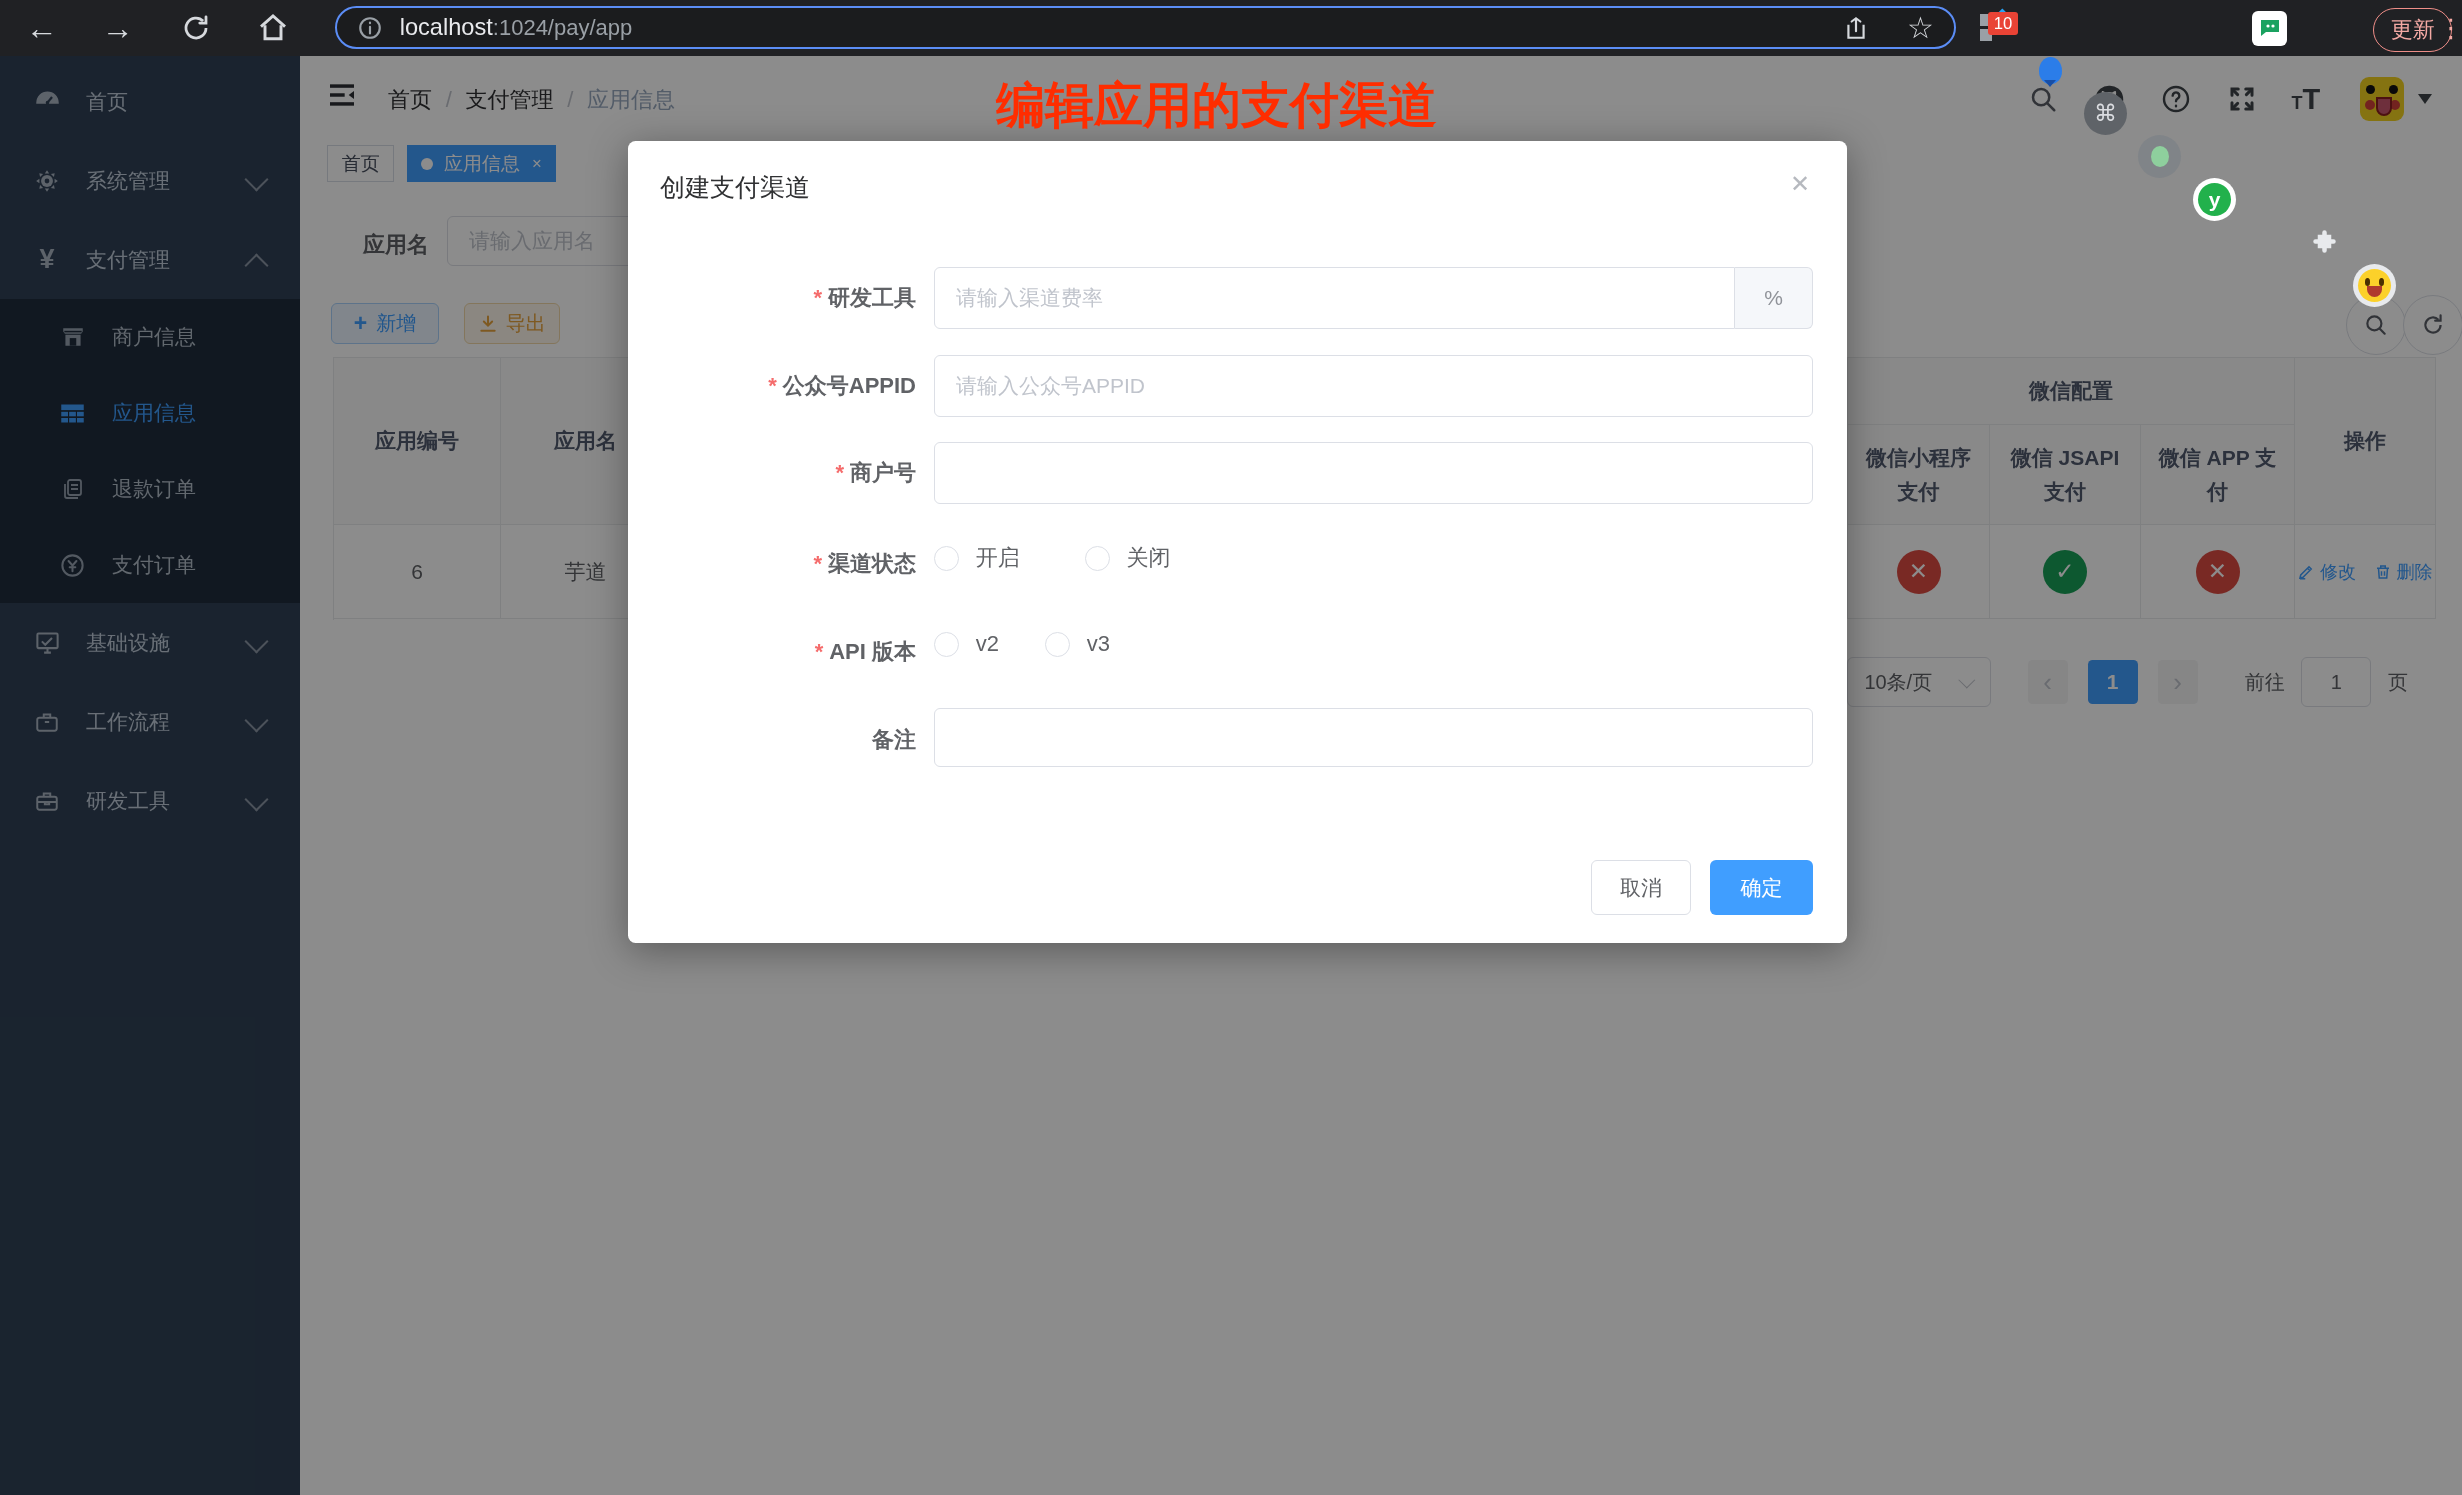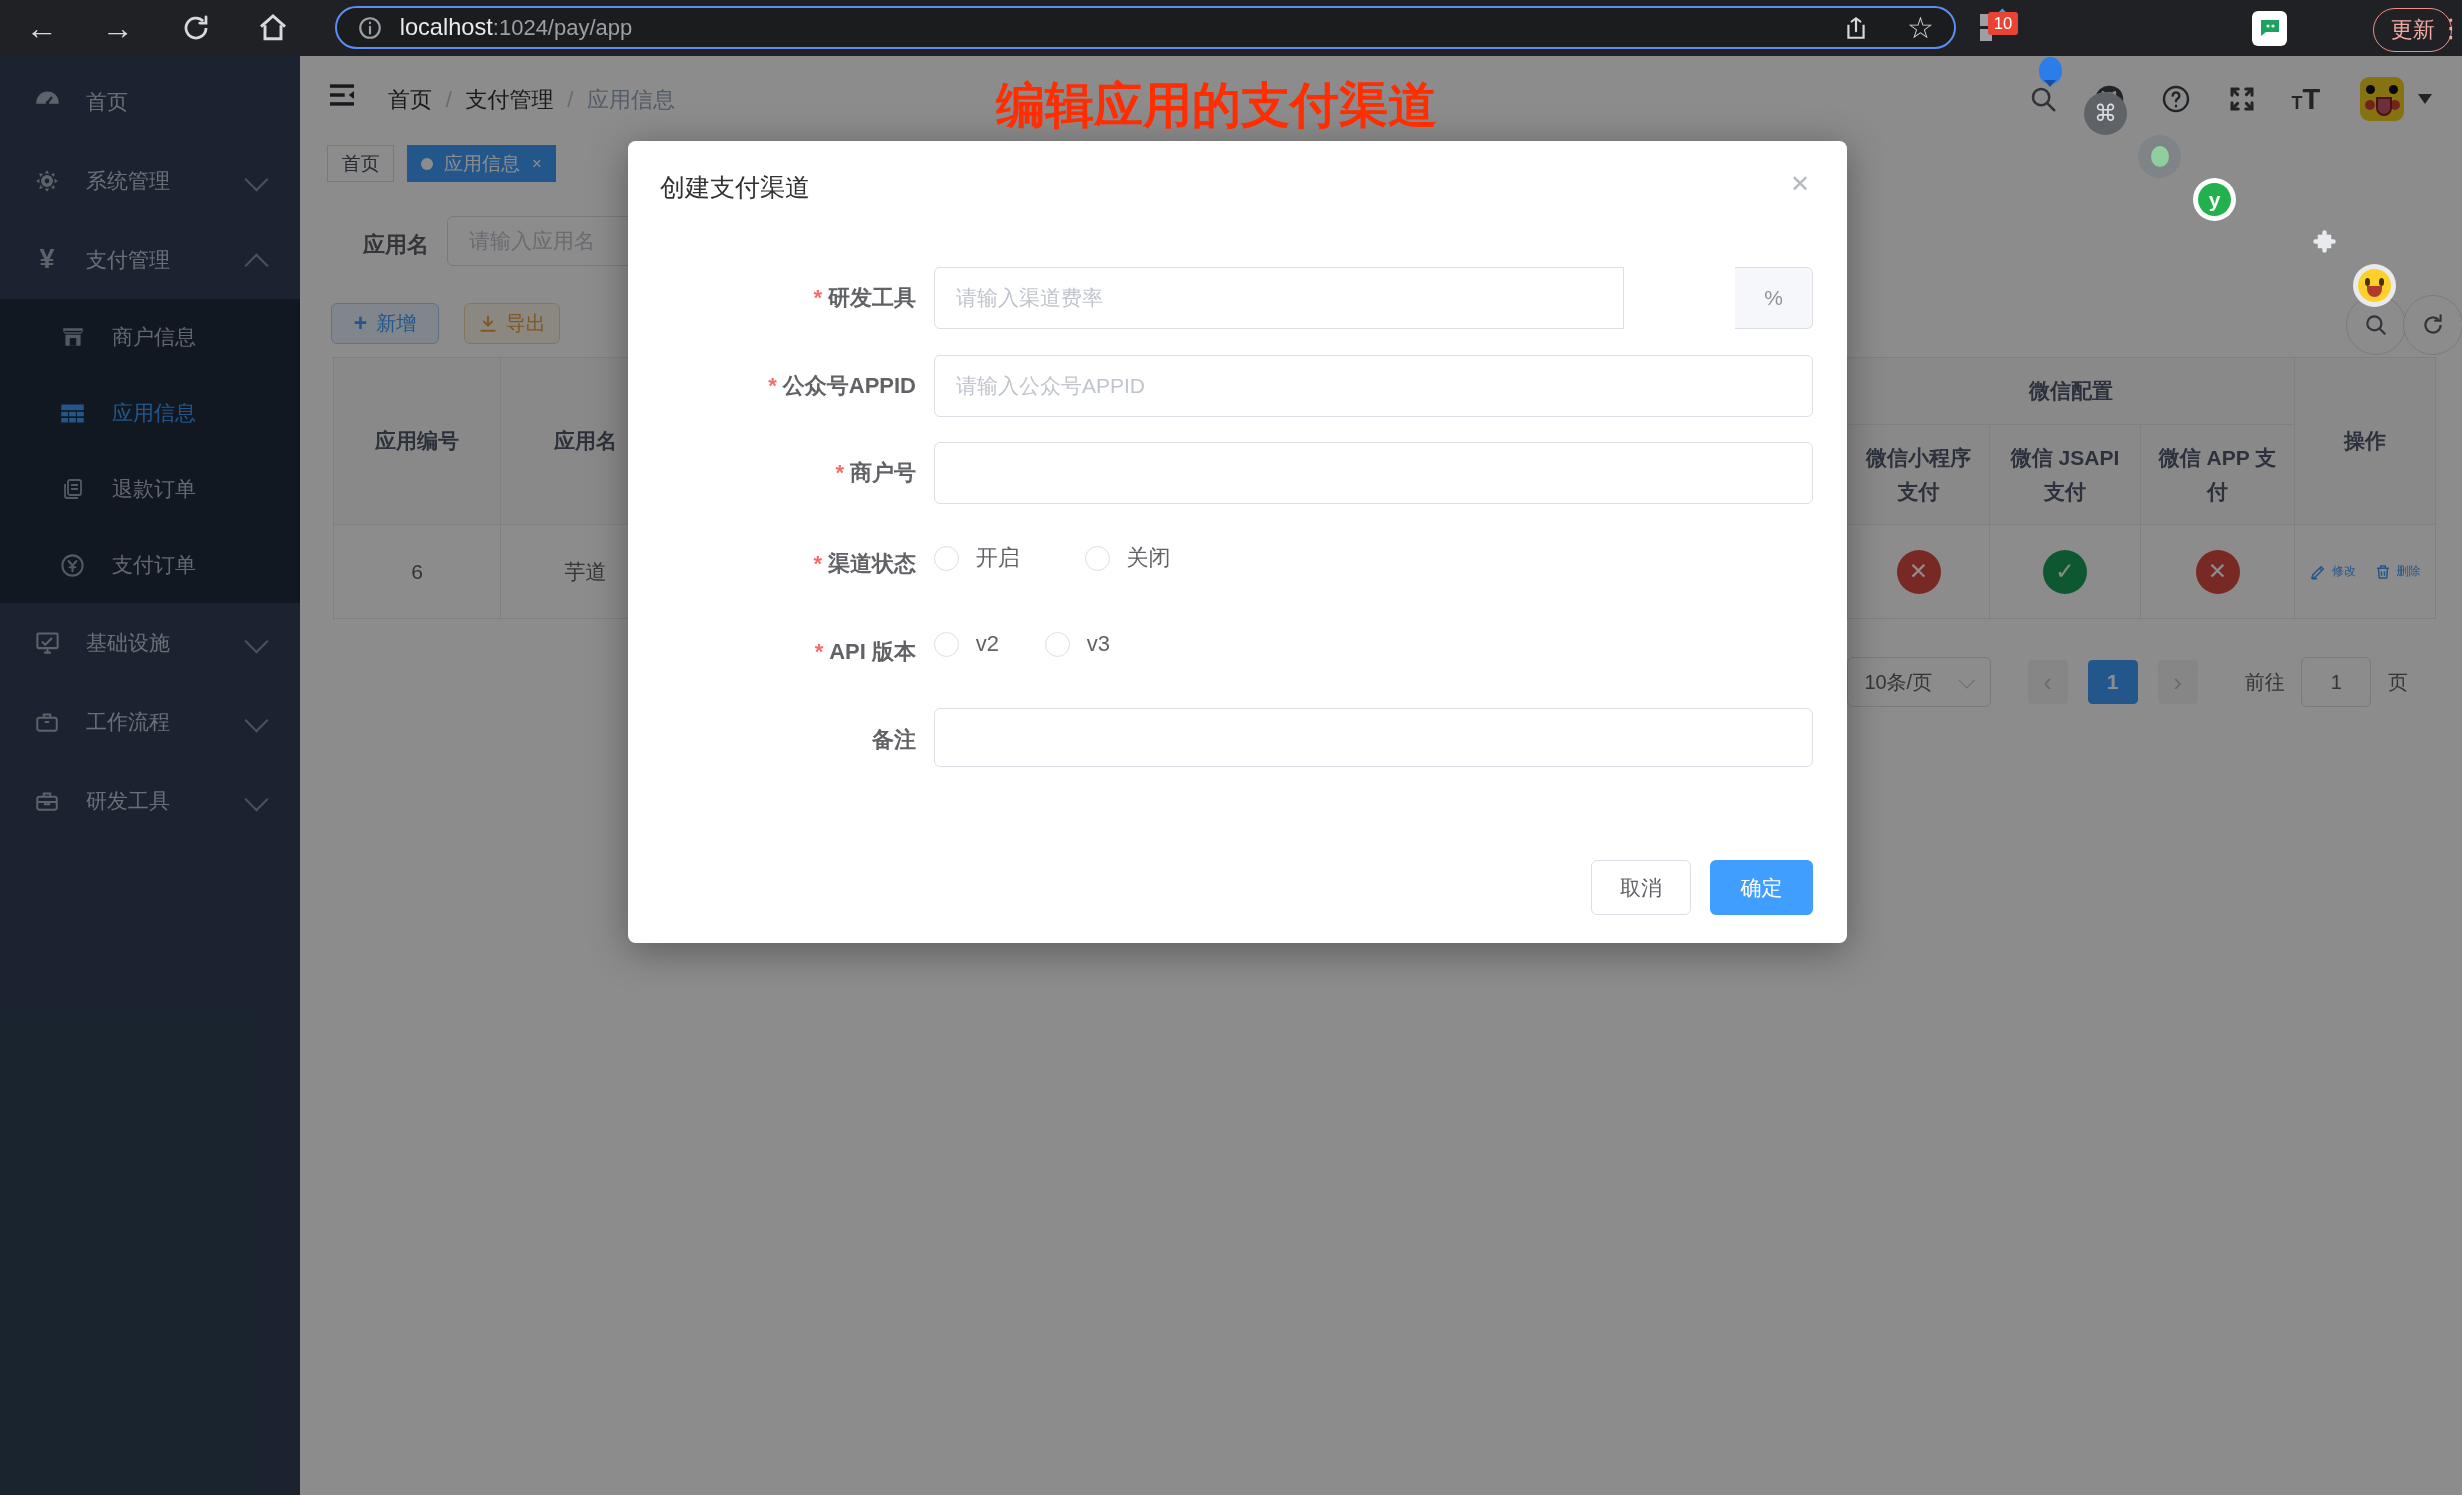--- a/index.html
+++ b/index.html
@@ -57,21 +57,21 @@
               display:flex;align-items:center;justify-content:center;color:#5a5e66;}
   
   .tcell{box-sizing:border-box;border-right:1.5px solid #e8eaec;border-bottom:1.5px solid #e8eaec;
          display:flex;align-items:center;justify-content:center;text-align:center;}
   .thead{background:#fafafa;color:#515a6e;font-weight:bold;font-size:21px;line-height:1.6;}
   .tbody{background:#fff;color:#606266;font-size:21px;}
   .status-circle{width:44px;height:44px;border-radius:50%;display:flex;align-items:center;justify-content:center;
                  color:#fff;font-size:23px;}
   .status-circle.off{background:#dd4b42;}
   .status-circle.on{background:#18a058;}
-  .op-link{color:#409eff;font-size:12px;display:inline-flex;align-items:center;gap:4.6px;}
+  .op-link{color:#409eff;font-size:18px;display:inline-flex;align-items:center;gap:4.6px;}
   
   .pg-text{font-size:20px;color:#606266;}
   .pg-box{box-sizing:border-box;border-radius:4.6px;display:flex;align-items:center;justify-content:center;}
   
   #overlay{left:0;top:56px;width:2462px;height:1440px;background:rgba(0,0,0,0.45);z-index:40;}
   #annotation{left:996px;top:73px;width:532px;font-size:49px;font-weight:900;color:#ff2d00;z-index:60;}
   #modal{left:628px;top:141px;width:1219px;height:802px;background:#fff;border-radius:7.6px;
          box-shadow:0 7.6px 38px rgba(0,0,0,0.35);z-index:50;}
   .m-label{position:absolute;width:350px;text-align:right;font-size:22px;color:#606266;font-weight:600;}
   .m-label .req{color:#f56c6c;margin-right:6px;font-size:22px;}
@@ -448,21 +448,21 @@
 <div id="annotation" class="abs">编辑应用的支付渠道</div>
 
 <div id="modal" class="abs">
   <div class="abs" style="left:32px;top:30px;font-size:25px;color:#303133;">创建支付渠道</div>
   <div class="abs" style="right:37px;top:29px;font-size:24px;color:#b6b9bf;">✕</div>
 
   <div class="m-label" style="left:-62px;top:142px;">
     <span class="req">*</span><span>研发工具</span>
   </div>
   <div class="m-input" style="top:126px;">
-    <input class="el-input" style="width: 690px; height: 62px; border-radius: 6px 0px 0px 6px;" placeholder="请输入渠道费率">
+    <input class="el-input" style="width: 801px; height: 62px; border-radius: 6px 0px 0px 6px;" placeholder="请输入渠道费率">
     <div class="abs flex" style="left:801px;top:0;width:78px;height:62px;background:#f5f7fa;border:1.5px solid #dcdfe6;border-left:0;border-radius:0 6px 6px 0;box-sizing:border-box;justify-content:center;color:#909399;font-size:21px;">%</div>
   </div>
 
   <div class="m-label" style="left:-62px;top:230px;">
     <span class="req">*</span><span>公众号APPID</span>
   </div>
   <input class="el-input m-input" style="top: 214px;" placeholder="请输入公众号APPID">
 
   <div class="m-label" style="left:-62px;top:317px;">
     <span class="req">*</span><span>商户号</span>

